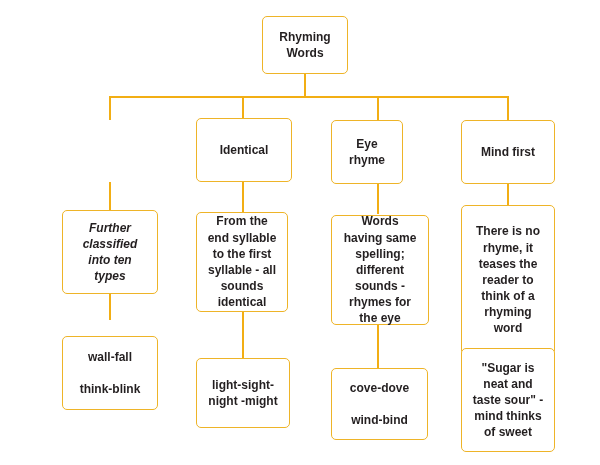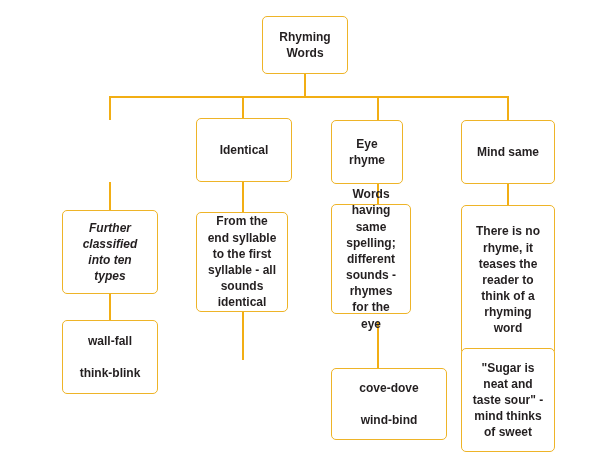--- a/index.html
+++ b/index.html
@@ -55,27 +55,27 @@
 
   
   #h1 { left: 62px;  top: 118px; width: 96px; height: 64px; }
   #h2 { left: 196px; top: 118px; width: 96px; height: 64px; }
   #h3 { left: 331px; top: 120px; width: 72px; height: 64px; }
   #h4 { left: 461px; top: 120px; width: 94px; height: 64px; }
 
   
   #d1 { left: 62px;  top: 210px; width: 96px; height: 84px; font-style: italic; }
   #d2 { left: 196px; top: 212px; width: 92px; height: 100px; }
-  #d3 { left: 331px; top: 204px; width: 80px; height: 110px; }
+  #d3 { left: 331px; top: 215px; width: 98px; height: 110px; }
   #d4 { left: 461px; top: 205px; width: 94px; height: 150px; }
 
   
-  #e1 { left: 62px;  top: 320px; width: 96px; height: 74px; }
+  #e1 { left: 62px;  top: 336px; width: 96px; height: 74px; }
   #e2 { left: 196px; top: 358px; width: 94px; height: 70px; }
-  #e3 { left: 331px; top: 368px; width: 116px; height: 72px; }
+  #e3 { left: 331px; top: 368px; width: 97px; height: 72px; }
   #e4 { left: 461px; top: 348px; width: 94px; height: 104px; }
 
   
   #stub-top { left: 304px; top: 74px;  width: 2px;   height: 23px; }
   #h-bus    { left: 109px; top: 96px;  width: 400px; height: 2px;  }
   #v-c1     { left: 109px; top: 96px;  width: 2px;   height: 24px; }
   #v-c2     { left: 242px; top: 96px;  width: 2px;   height: 24px; }
   #v-c3     { left: 377px; top: 96px;  width: 2px;   height: 26px; }
   #v-c4     { left: 507px; top: 96px;  width: 2px;   height: 26px; }
 
@@ -105,28 +105,29 @@
   <div class="line" id="c2b"></div>
   <div class="line" id="c3a"></div>
   <div class="line" id="c3b"></div>
   <div class="line" id="c4a"></div>
   <div class="line" id="c4b"></div>
 
   <div class="card" id="root-box">Rhyming Words</div>
 
   <div class="card" id="h2">Identical</div>
   <div class="card" id="h3">Eye rhyme</div>
-  <div class="card" id="h4">Mind same</div>
+  <div class="card" id="h4">Mind first</div>
 
   <div class="card" id="d1">Further classified into ten types</div>
   <div class="card" id="d2">From the end syllable to the first syllable - all sounds identical</div>
   <div class="card" id="d3">Words having same spelling; different sounds - rhymes for the eye</div>
   <div class="card" id="d4">There is no rhyme, it teases the reader to think of a rhyming word</div>
 
   <div class="card example" id="e1">wall-fall
 
 think-blink</div>
+  <div class="card example" id="e2">light-sight-night -might</div>
   <div class="card example" id="e3">cove-dove
 
 wind-bind</div>
   <div class="card example" id="e4">"Sugar is neat and taste sour" - mind thinks of sweet</div>
 
 </div>
 
 </body></html>

